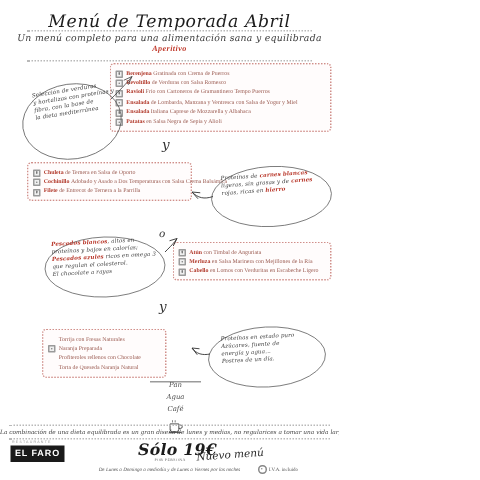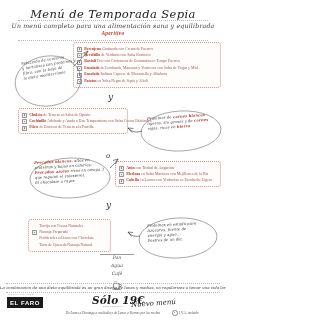--- a/index.html
+++ b/index.html
@@ -146,21 +146,21 @@
   .logo-cap{
     position:absolute;font-family:"Liberation Sans", sans-serif;
     font-size:2.4px;color:#9a9a9a;letter-spacing:.8px;white-space:nowrap;
   }
 </style>
 </head>
 <body>
 
 <div class="page">
 
-  <div class="title">Menú de Temporada Sepia</div>
+  <div class="title">Menú de Temporada Abril</div>
 
   <div class="dotrule" style="left:18px;right:18px;top:20px;"></div>
   <div class="subtitle">Un menú completo para una alimentación sana y equilibrada</div>
   <div class="dotrule" style="left:18px;right:18px;top:32px;"></div>
 
   <div class="thinrule" style="left:42px;right:42px;top:32px;"></div>
   <div class="section-head" style="top:30px;">
     <span>Aperitivo</span>
   </div>
   <div class="dotrule" style="left:18px;right:18px;top:40px;"></div>

